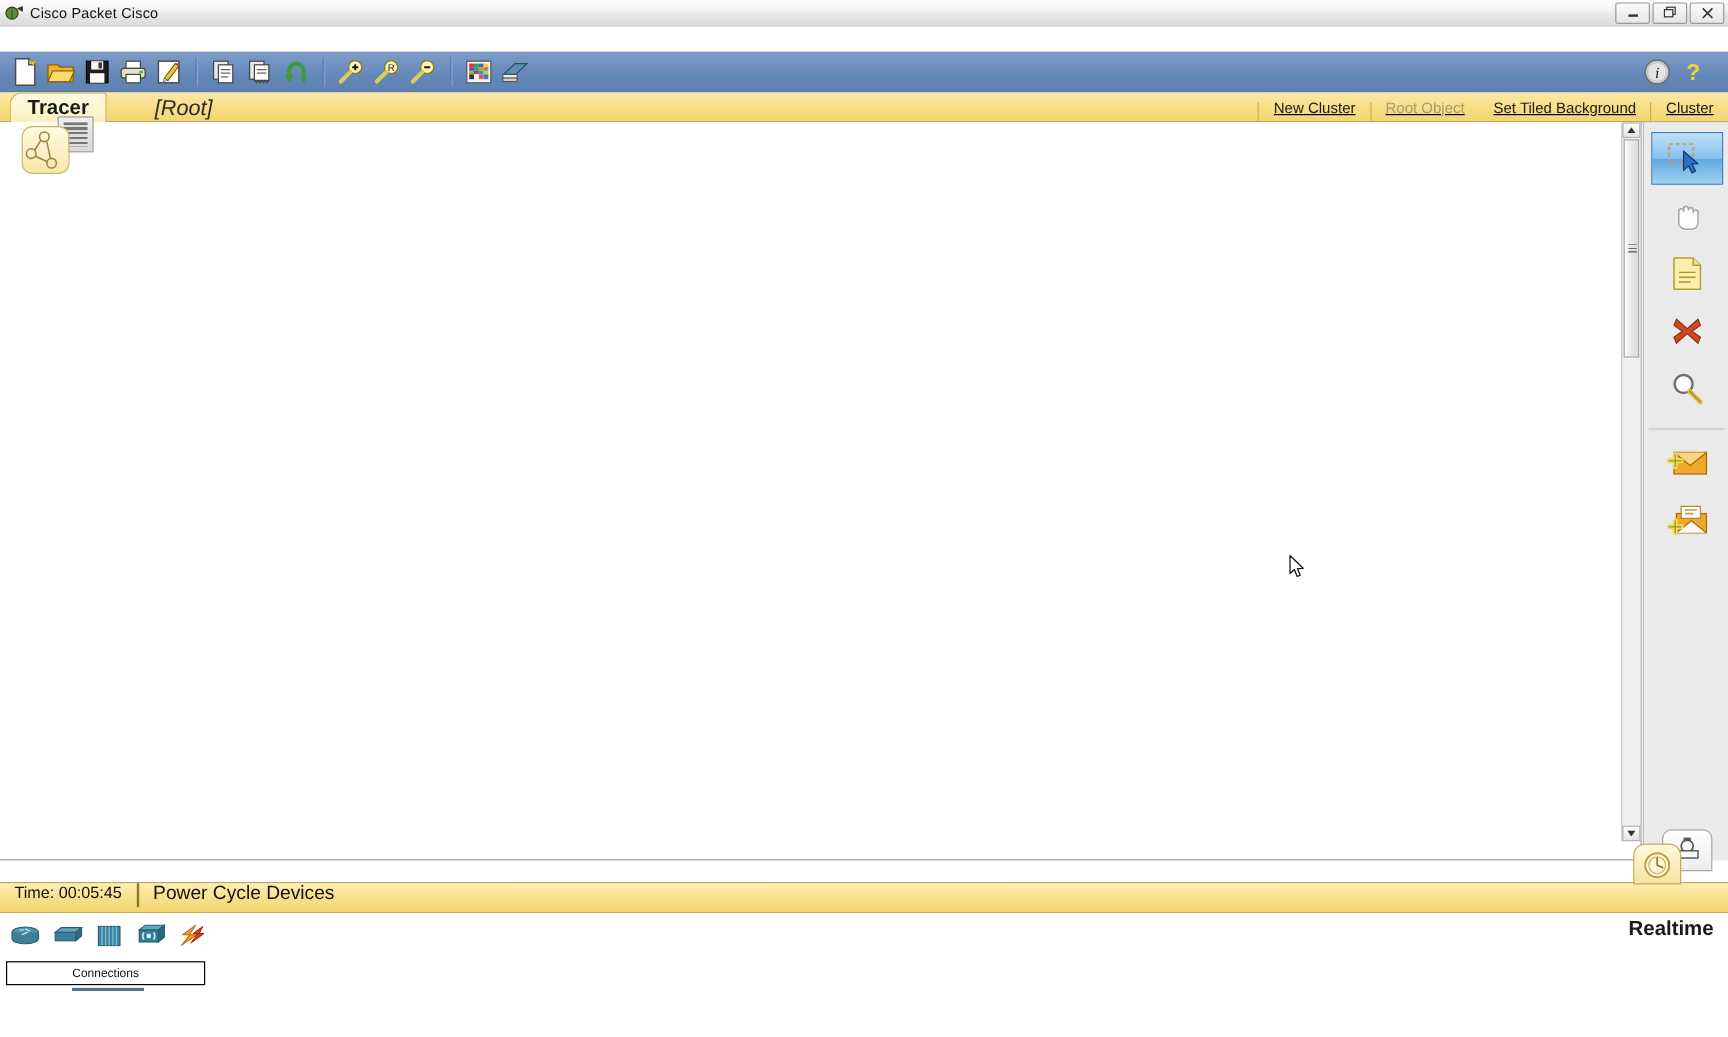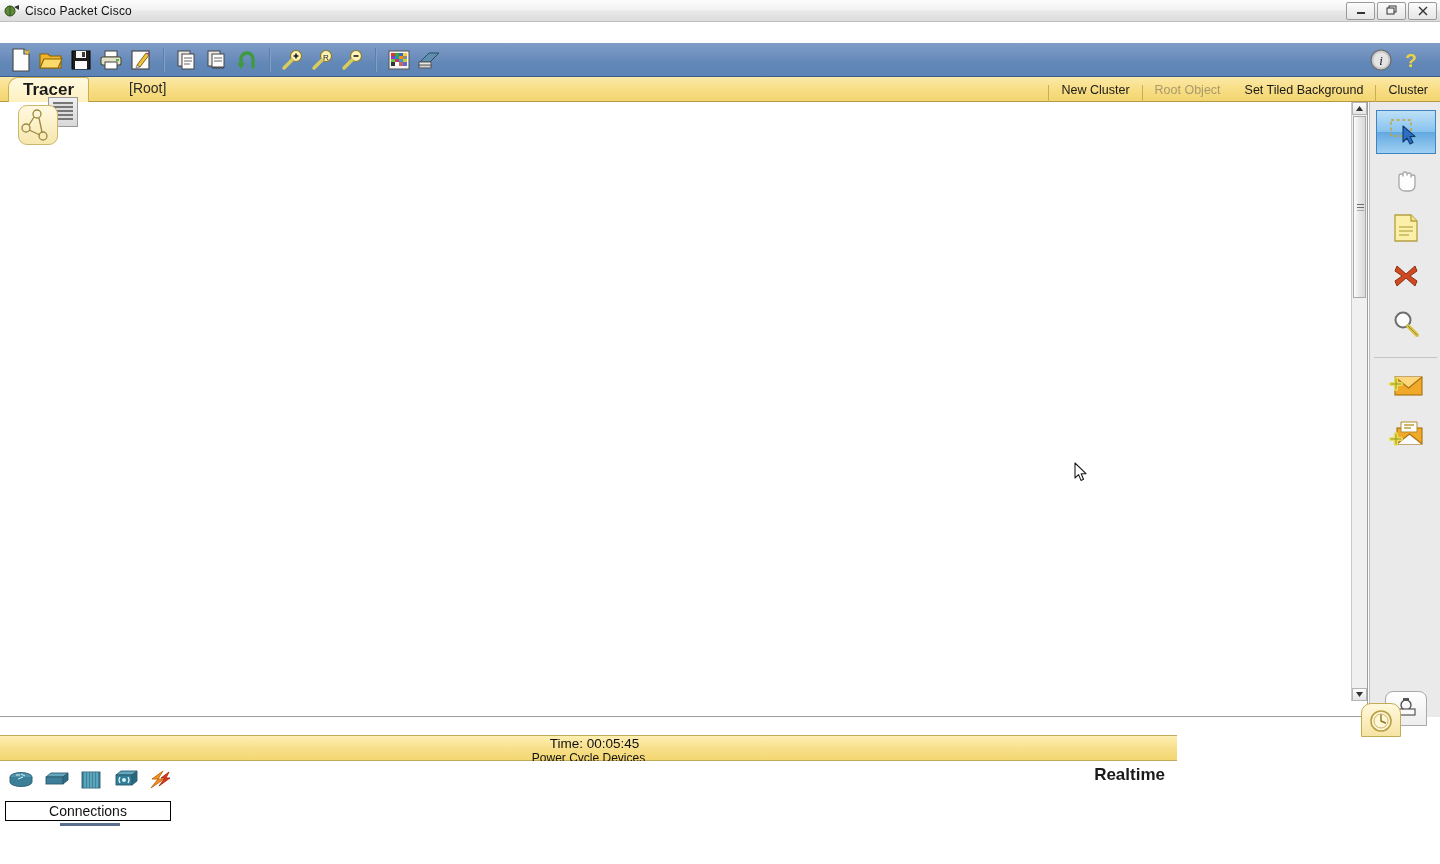--- a/index.html
+++ b/index.html
@@ -72,23 +72,23 @@
     position: absolute; left: 8px; top: 0px; height: 25px;
     padding: 0 14px 0 14px;
     display: flex; align-items: center;
     font-size: 17px; font-weight: bold; color: #1a1a1a;
     background: linear-gradient(to bottom, #fff9e0, #fdf0c0);
     border-top-left-radius: 10px; border-top-right-radius: 3px;
     border: 1px solid #c9b055; border-bottom: none;
   }
   .root-label {
     position: absolute; left: 129px; top: 3px;
-    font-size: 14px; color: #2a2a2a;
-  }
-  .strip-right { position: absolute; right: 0; top: 0; height: 25px; display: flex; align-items: flex-end; }
+    font-size: 18px; color: #2a2a2a; font-style: italic;
+  }
+  .strip-right { position: absolute; right: 0; top: 0; height: 25px; display: flex; align-items: flex-end; text-decoration: underline; }
   .strip-btn { font-size: 12.5px; color: #1a1a1a; padding: 0 12px; height: 25px;
                display: flex; align-items: center; }
   .strip-btn.disabled { color: #a89a6d; }
   .strip-div { width: 1px; height: 17px; background: #c6ae5c; }
 
   
   .nav-widget { position: absolute; left: 14px; top: 97px; width: 70px; height: 48px; z-index: 6; }
   .nav-square {
     position: absolute; left: 34px; top: 0px; width: 30px; height: 30px;
     background: linear-gradient(to bottom, #f0f0f0, #d8d8d8);
@@ -189,43 +189,43 @@
   }
   .clock-tab {
     position: absolute; left: 1361px; top: 703px; width: 40px; height: 34px;
     background: linear-gradient(to bottom, #fff8dc, #f6e4a4);
     border: 1px solid #c4ab55; border-top-left-radius: 10px; border-top-right-radius: 10px;
     z-index: 12;
   }
 
   
   .statusbar {
-    position: absolute; left: 0; top: 735px; width: 1177px; height: 26px;
+    position: absolute; left: 0; top: 735px; width: 1440px; height: 26px;
     background: linear-gradient(to bottom, #fdeeb3 0%, #f8e08c 50%, #f4d771 100%);
     border-top: 1px solid #c3aa58; border-bottom: 1px solid #c3aa58;
-    display: flex; align-items: center; flex-direction: column;
+    display: flex; 
   }
   .time-label { font-size: 13.5px; color: #111; padding-left: 12px; }
   .status-sep { width: 2px; height: 20px; background: #8a7730; margin: 0 12px; }
-  .pcd-label { font-size: 12px; color: #111; }
+  .pcd-label { font-size: 16px; color: #111; }
   .realtime-label {
     margin-left: auto; padding-right: 12px;
     font-size: 17px; font-weight: bold; color: #1a1a1a;
-    position: relative; z-index: 13;
+    position: relative; z-index: 13; margin-top: 28px;
   }
 
   
   .bottom { position: absolute; left: 0; top: 761px; width: 1440px; height: 103px; background: #ffffff; }
   .dev-categories { position: absolute; left: 8px; top: 8px; display: flex; gap: 9px; align-items: center; }
   .dev-cat { width: 26px; height: 22px; display: flex; align-items: center; justify-content: center; }
   .tooltip-connections {
     position: absolute; left: 5px; top: 40px; width: 166px; height: 20px;
     background: #ffffff; border: 1px solid #000000;
     display: flex; align-items: center; justify-content: center;
-    font-size: 14px; color: #111; z-index: 15;
+    font-size: 10px; color: #111; z-index: 15;
   }
   .dev-subbar { position: absolute; left: 60px; top: 62px; width: 120px; height: 3px; }
 
   svg { display: block; }
 </style>
 </head>
 <body>
 
 <div id="app">
 

